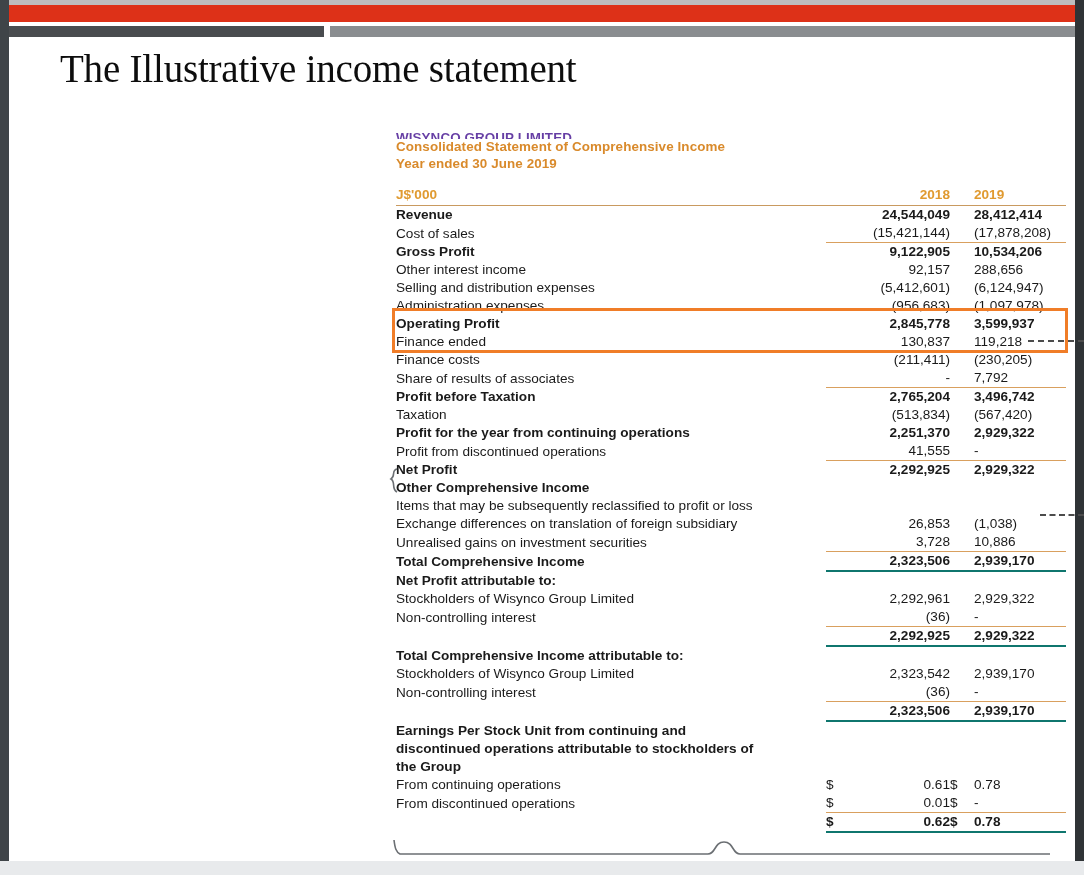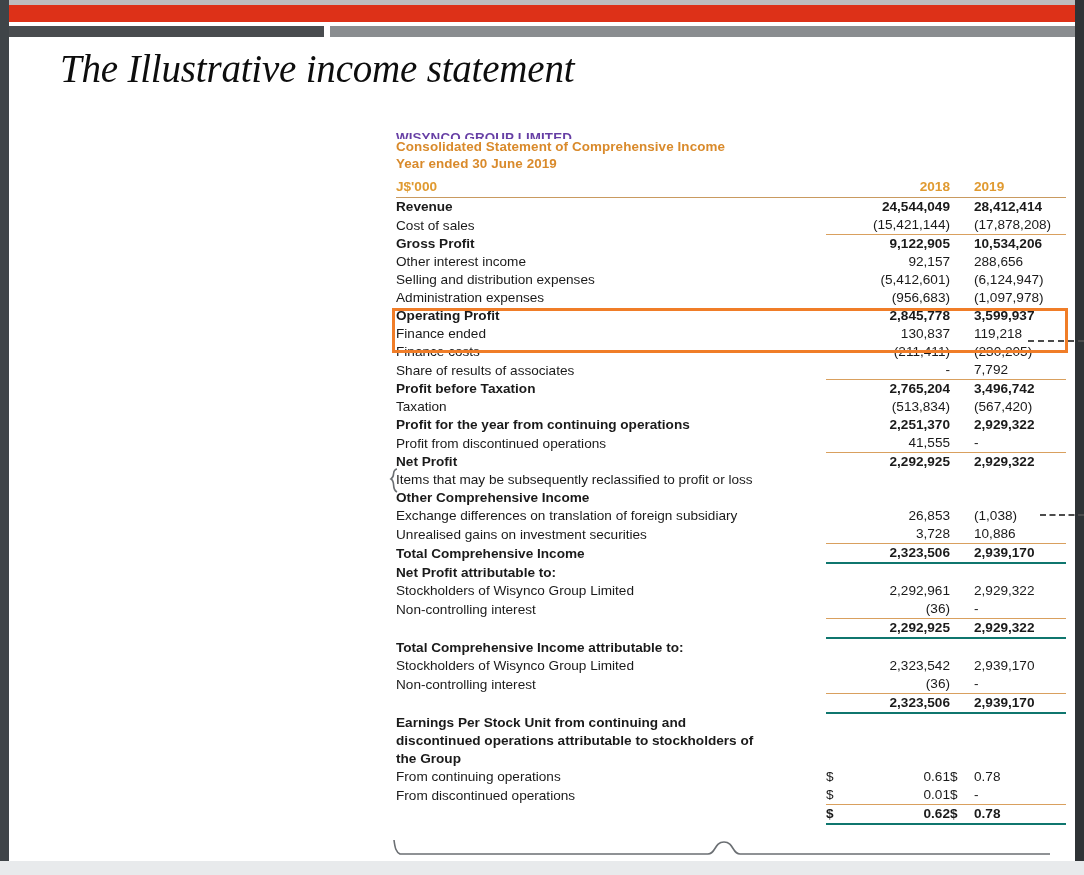--- a/index.html
+++ b/index.html
@@ -74,21 +74,20 @@
 
   .slide-title {
     position: absolute;
     left: 60px;
     top: 46px;
     font-family: "Liberation Serif", serif;
     font-size: 39px;
     color: #0d0d0d;
     letter-spacing: -0.2px;
     white-space: nowrap;
-    font-style: italic;
   }
 
   
   .statement {
     position: absolute;
     left: 396px;
     top: 130px;
     width: 670px;
     font-size: 13.6px;
     color: #1a1a1a;
@@ -104,21 +103,21 @@
     display: block;
     height: 9px;
     overflow: hidden;
     color: #4c1d95;
     opacity: .85;
   }
 
   table.fin {
     border-collapse: collapse;
     width: 670px;
-    margin-top: 6px;
+    margin-top: 14px;
     table-layout: fixed;
   }
   table.fin td {
     padding: 0;
     line-height: 18px;
     vertical-align: bottom;
     font-size: 13.6px;
     white-space: nowrap;
   }
   td.lbl   { width: 430px; }
@@ -310,32 +309,32 @@
             <td class="v2 ">-</td>
           </tr>
           <tr>
             <td class="lbl b">Net Profit</td>
             <td class="cur1 tl b"></td>
             <td class="v1 tl b">2,292,925</td>
             <td class="cur2 tl b"></td>
             <td class="v2 tl b">2,929,322</td>
           </tr>
           <tr>
+            <td class="lbl b">Other Comprehensive Income</td>
+            <td class="cur1  b"></td>
+            <td class="v1  b"></td>
+            <td class="cur2  b"></td>
+            <td class="v2  b"></td>
+          </tr>
+          <tr>
             <td class="lbl">Items that may be subsequently reclassified to profit or loss</td>
             <td class="cur1 "></td>
             <td class="v1 "></td>
             <td class="cur2 "></td>
             <td class="v2 "></td>
-          </tr>
-          <tr>
-            <td class="lbl b">Other Comprehensive Income</td>
-            <td class="cur1  b"></td>
-            <td class="v1  b"></td>
-            <td class="cur2  b"></td>
-            <td class="v2  b"></td>
           </tr>
           <tr>
             <td class="lbl">Exchange differences on translation of foreign subsidiary</td>
             <td class="cur1 "></td>
             <td class="v1 ">26,853</td>
             <td class="cur2 "></td>
             <td class="v2 ">(1,038)</td>
           </tr>
           <tr>
             <td class="lbl">Unrealised gains on investment securities</td>

